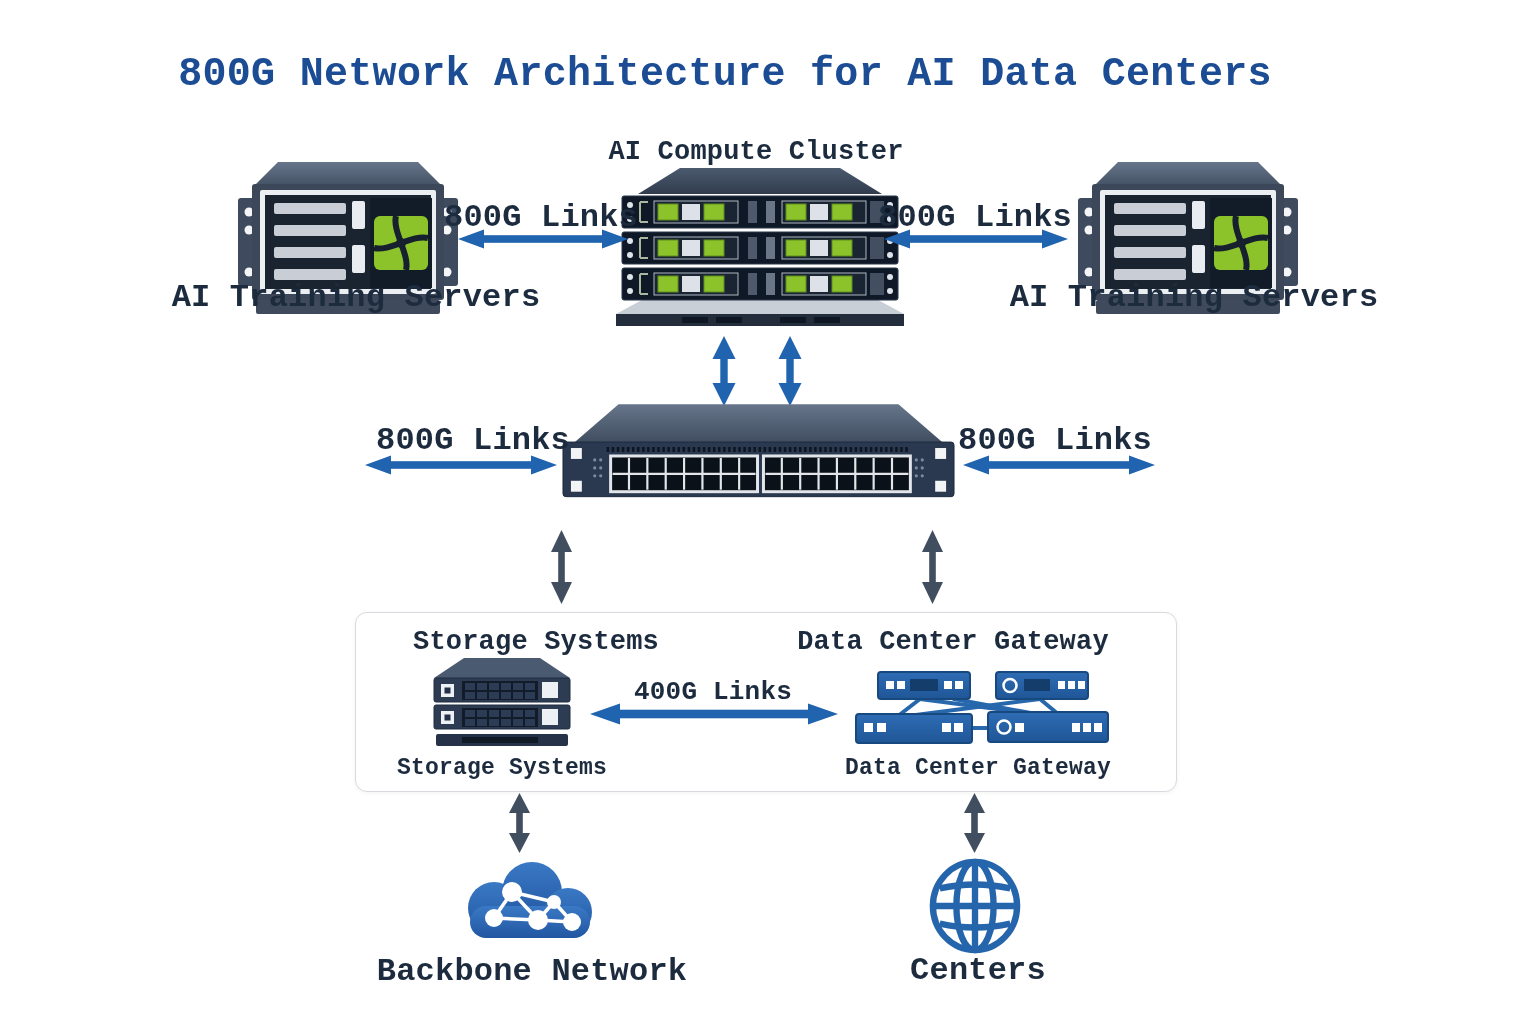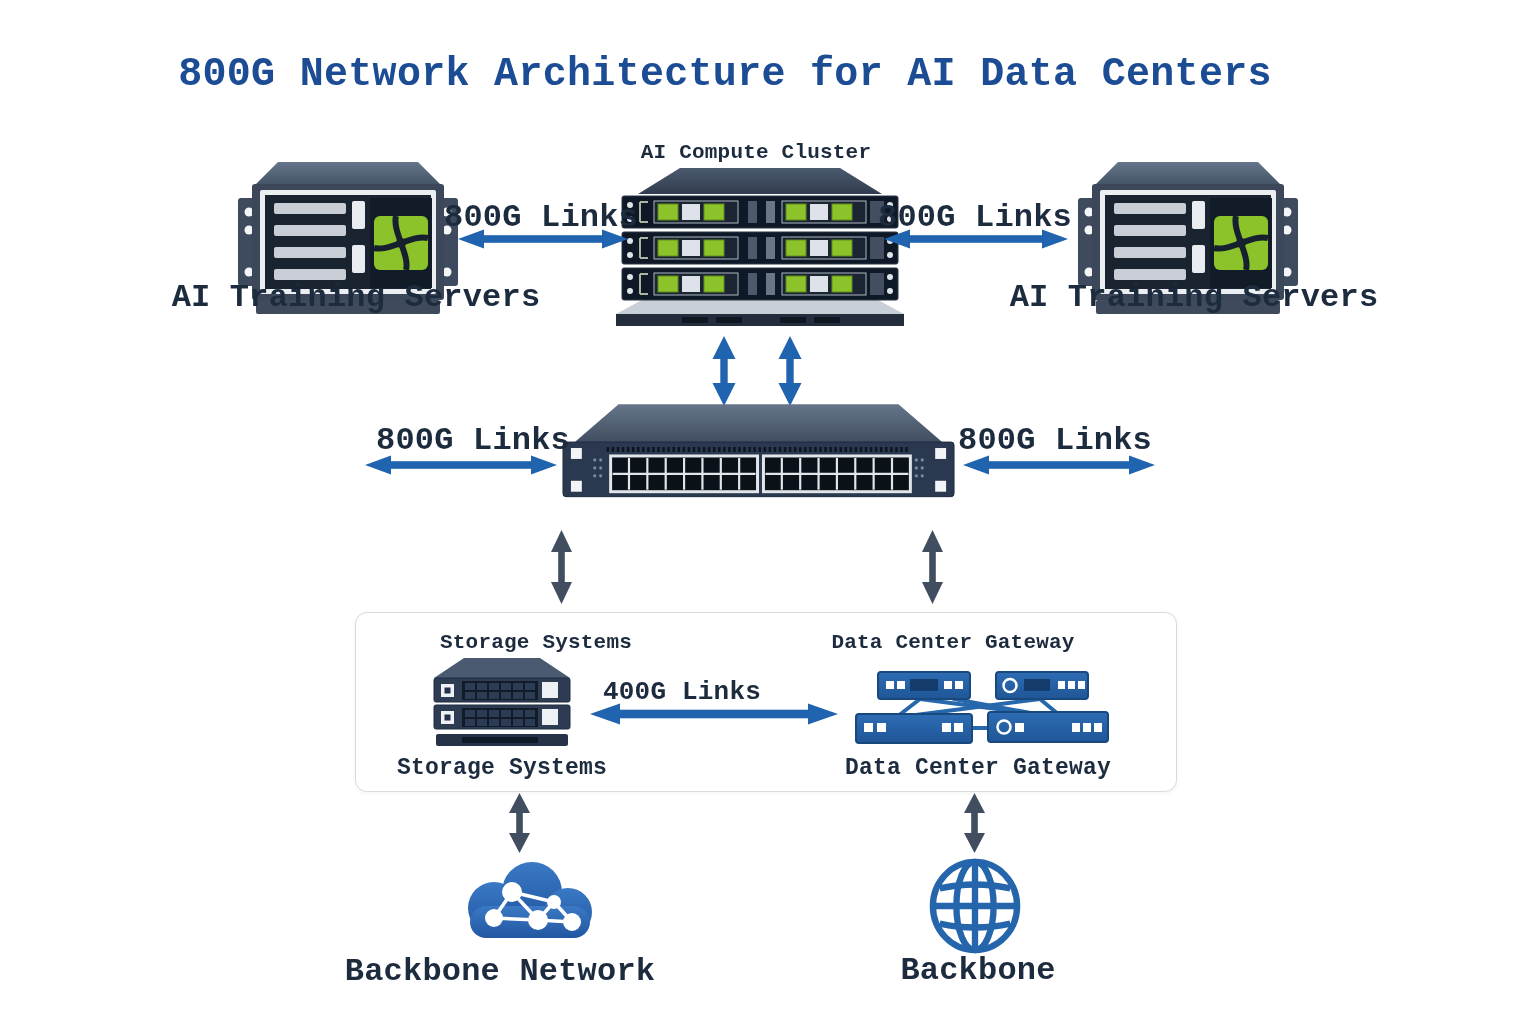--- a/index.html
+++ b/index.html
@@ -16,21 +16,21 @@
     font-weight:700;color:#1b4c94;font-size:40px;white-space:nowrap;letter-spacing:.3px;
   }
   .icon{position:absolute;}
   .icon svg{display:block;width:100%;height:100%;}
   .arrow{position:absolute;}
   .arrow svg{display:block;width:100%;height:100%;}
   .panel{
     position:absolute;background:#ffffff;border:1.5px solid #d7dade;border-radius:12px;
     box-shadow:0 1px 4px rgba(40,50,70,.06);
   }
-  .fs27{font-size:21px;}
+  .fs27{font-size:27px;}
   .fs26{font-size:26px;}
   .fs25{font-size:32px;}
   .fs23{font-size:23px;}
 </style>
 </head>
 <body>
 
 <div id="stage">
 
   <svg width="0" height="0" style="position:absolute" aria-hidden="true">
@@ -372,21 +372,21 @@
             <rect x="93" y="14" width="10" height="7"></rect>
         </g>
         <rect x="110" y="4" width="16" height="16" fill="#eef1f4"></rect>
       </g>
       <rect x="4" y="78" width="132" height="12" rx="2" fill="#253248"></rect>
       <rect x="30" y="81" width="76" height="6" fill="#101a27"></rect>
     </svg>
   </div>
   <div class="lbl fs23" style="left:502px;top:768px;">Storage Systems</div>
 
-  <div class="lbl fs26" style="left:682px;top:692px;">400G Links</div>
+  <div class="lbl fs26" style="left:713px;top:692px;">400G Links</div>
   <div class="arrow" style="left:590px;top:702px;width:248px;height:24px;">
     <svg viewBox="0 0 248 24">
         <g fill="#2063ae">
       <polygon points="0,12 30,1.5 30,22.5"></polygon>
           <rect x="28" y="7.7" width="192" height="8.6"></rect>
           <polygon points="248,12 218,1.5 218,22.5"></polygon>
     </g>
       </svg>
   </div>
 
@@ -470,29 +470,29 @@
       </g>
       <g fill="#ffffff">
         <circle cx="62" cy="40" r="10"></circle>
         <circle cx="44" cy="66" r="9"></circle>
         <circle cx="88" cy="68" r="10"></circle>
         <circle cx="104" cy="50" r="7"></circle>
         <circle cx="122" cy="70" r="9"></circle>
       </g>
     </svg>
   </div>
-  <div class="lbl fs25" style="left:500px;top:971px;">Backbone Network</div>
+  <div class="lbl fs25" style="left:532px;top:971px;">Backbone Network</div>
 
   <div class="icon" style="left:928px;top:857px;width:94px;height:98px;">
     <svg viewBox="0 0 96 98">
       <g stroke="#2565ab" stroke-width="6.5" fill="none">
         <ellipse cx="48" cy="49" rx="43" ry="45"></ellipse>
         <ellipse cx="48" cy="49" rx="19" ry="45"></ellipse>
         <line x1="48" y1="4" x2="48" y2="94"></line>
         <path d="M12 31 Q 48 23 84 31"></path>
         <line x1="5" y1="49" x2="91" y2="49"></line>
         <path d="M12 67 Q 48 75 84 67"></path>
       </g>
     </svg>
   </div>
-  <div class="lbl fs25" style="left:978px;top:970px;">Backbone</div>
+  <div class="lbl fs25" style="left:978px;top:970px;">Centers</div>
 
 </div>
 
 </body></html>

